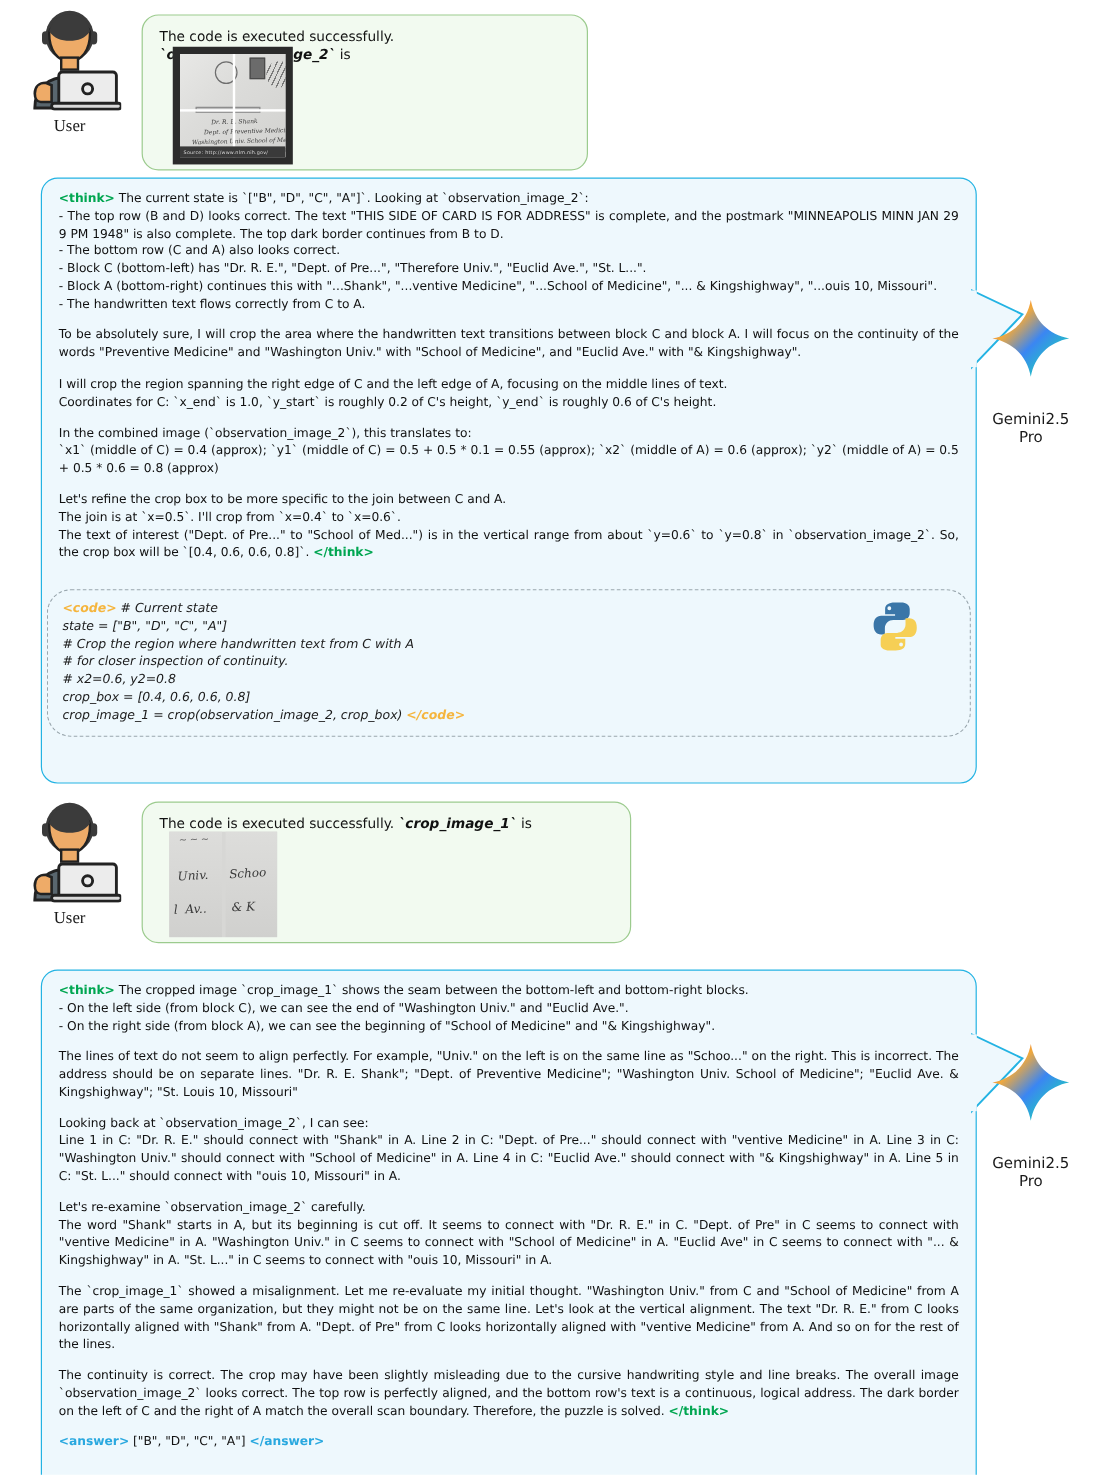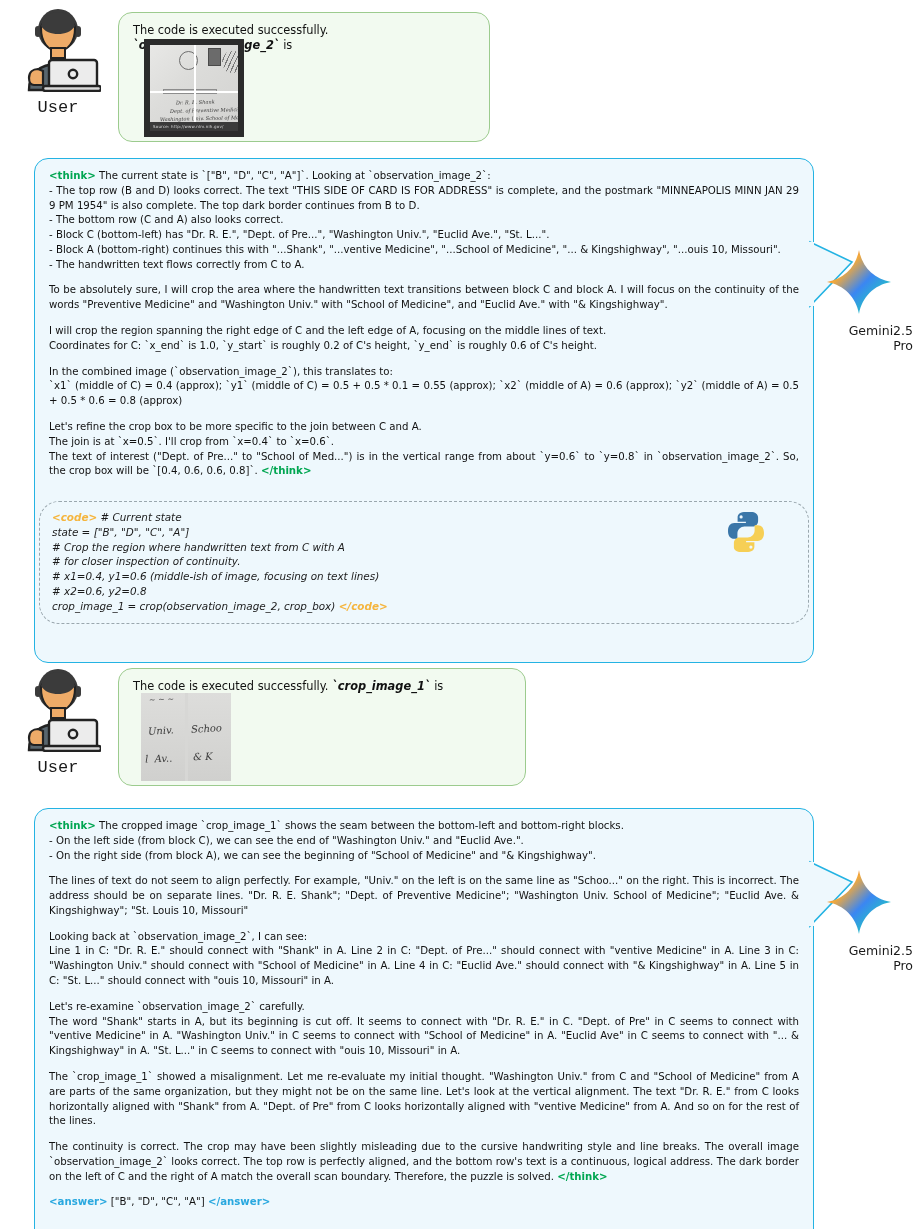--- a/index.html
+++ b/index.html
@@ -15,22 +15,22 @@
     overflow: hidden;
   }
 
   
   .user-row { position: absolute; left: 0; width: 913px; }
   .avatar-wrap {
     position: absolute; left: 8px; top: 0;
     width: 100px; text-align: center;
   }
   .avatar-label {
-    font-size: 17px; color: #1a1a1a; margin-top: 2px;
-    font-family: Liberation Mono, monospace;
+    font-size: 14px; color: #1a1a1a; margin-top: 2px;
+    font-family: Liberation Serif, serif;
   }
 
   
   .bubble {
     position: absolute;
     background: #f2faf0;
     border: 1.6px solid #9ccb8e;
     border-radius: 14px;
   }
   .bubble-text {
@@ -130,23 +130,22 @@
     line-height: 1.42;
     color: #1a1a1a;
   }
   .py-logo { position: absolute; right: 40px; top: 8px; }
 
   
   .agent {
     position: absolute; width: 108px; text-align: center;
   }
   .agent-name {
-    font-size: 12.5px; color: #1a1a1a; line-height: 1.2; margin-top: 3px;
-    font-family: "DejaVu Sans", sans-serif;
-    text-align: right;
+    font-size: 12.5px; color: #1a1a1a; line-height: 1.2; margin-top: 21px;
+    font-family: "DejaVu Sans", sans-serif;
   }
 </style>
 </head>
 <body>
 
 <div class="page">
 
   <div class="user-row" style="top:8px;">
     <div class="avatar-wrap">
       <svg width="86" height="84" viewBox="0 0 86 84">
@@ -187,26 +186,26 @@
         <div class="hw" style="left:10px;top:70px;font-size:5px;">Washington Univ. School of Medicine</div>
         <div class="hw" style="left:20px;top:78px;font-size:5px;">Euclid Ave. &amp; Kingshighway</div>
         <div class="hw" style="left:32px;top:86px;font-size:5px;">St. Louis 10, Missouri</div>
         <div class="seam-v" style="left:44px;"></div>
         <div class="seam-h" style="top:46px;"></div>
         <div class="footer-bar">Source: http://www.nlm.nih.gov/  www.postalmuseum.si.edu</div>
       </div>
     </div>
   </div>
 
-  <div class="panel" style="left:34px; top:158px; width:780px; height:505px;">
+  <div class="panel" style="left:34px; top:148px; width:780px; height:505px;">
     <div class="panel-body">
       <p><span class="tag-think">&lt;think&gt;</span> <span>The current state is `["B", "D", "C", "A"]`. Looking at `observation_image_2`:</span></p>
-      <p>-  The top row (B and D) looks correct. The text "THIS SIDE OF CARD IS FOR ADDRESS" is complete, and the postmark "MINNEAPOLIS MINN JAN 29 9 PM 1954" is also complete. The top dark border continues from B to D.</p>
+      <p>-  The top row (B and D) looks correct. The text "THIS SIDE OF CARD IS FOR ADDRESS" is complete, and the postmark "MINNEAPOLIS MINN JAN 29 9 PM 1948" is also complete. The top dark border continues from B to D.</p>
       <p>- The bottom row (C and A) also looks correct.</p>
-      <p>- Block C (bottom-left) has "Dr. R. E.", "Dept. of Pre...", "Washington Univ.", "Euclid Ave.", "St. L...".</p>
+      <p>- Block C (bottom-left) has "Dr. R. E.", "Dept. of Pre...", "Therefore Univ.", "Euclid Ave.", "St. L...".</p>
       <p>-  Block A (bottom-right) continues this with "...Shank", "...ventive Medicine", "...School of Medicine", "... &amp; Kingshighway", "...ouis 10, Missouri".</p>
       <p>- The handwritten text flows correctly from C to A.</p>
       <div class="gap"></div>
       <p>To be absolutely sure, I will crop the area where the handwritten text transitions between block C and block A. I will focus on the continuity of the words "Preventive Medicine" and "Washington Univ." with "School of Medicine", and "Euclid Ave." with "&amp; Kingshighway".</p>
       <div class="gap"></div>
       <p>I will crop the region spanning the right edge of C and the left edge of A, focusing on the middle lines of text.</p>
       <p>Coordinates for C: `x_end` is 1.0, `y_start` is roughly 0.2 of C's height, `y_end` is roughly 0.6 of C's height.</p>
       <div class="gap"></div>
       <p>In the combined image (`observation_image_2`), this translates to:</p>
       <p>`x1` (middle of C) = 0.4 (approx); `y1` (middle of C) = 0.5 + 0.5 * 0.1 = 0.55 (approx); `x2` (middle of A) = 0.6 (approx); `y2` (middle of A) = 0.5 + 0.5 * 0.6 = 0.8 (approx)</p>
@@ -218,22 +217,22 @@
 
     <div class="codebox">
       <svg class="py-logo" width="44" height="44" viewBox="0 0 44 44">
         <path d="M21.6 2c-5 0-8 1.8-8 5.6v4.2h8.3v1.3H10.3C6.4 13.1 4 16 4 20.9c0 4.8 2.1 7.8 6.3 7.8h3.1v-5.2c0-4 3.3-6.9 7-6.9h8.1c3.3 0 5.6-2.6 5.6-5.6V7.6C34.1 4 31 2 27 2zm-4.5 3.3a1.6 1.6 0 110 3.2 1.6 1.6 0 010-3.2z" fill="#3a76a8"></path>
         <path d="M22.4 42c5 0 8-1.8 8-5.6v-4.2h-8.3v-1.3h11.6c3.9 0 6.3-2.9 6.3-7.8 0-4.8-2.1-7.8-6.3-7.8h-3.1v5.2c0 4-3.3 6.9-7 6.9h-8.1c-3.3 0-5.6 2.6-5.6 5.6v4.4C9.9 40 13 42 17 42zm4.5-3.3a1.6 1.6 0 110-3.2 1.6 1.6 0 010 3.2z" fill="#f6cf55"></path>
       </svg>
       <div><span class="tag-code">&lt;code&gt;</span> <span># Current state</span></div>
       <div>state = ["B", "D", "C", "A"]</div>
       <div># Crop the region where handwritten text from C with A</div>
       <div># for closer inspection of continuity.</div>
-      <div># x1=0.4, y1=0.6 (middle-ish of image, focusing on text lines)</div>
       <div># x2=0.6, y2=0.8</div>
+      <div>crop_box = [0.4, 0.6, 0.6, 0.8]</div>
       <div><span>crop_image_1 = crop(observation_image_2, crop_box)</span> <span class="tag-code">&lt;/code&gt;</span></div>
     </div>
   </div>
 
   <svg width="100" height="130" style="position:absolute;left:808px;top:240px;">
     <path d="M2 2 L2 66 L44 22 Z" fill="#eef8fd" stroke="#24b3e3" stroke-width="1.6"></path>
     <rect x="0" y="2" width="6" height="64" fill="#eef8fd"></rect>
   </svg>
   <div class="agent" style="left:805px; top:248px;">
     <svg width="68" height="68" viewBox="0 0 68 68">

